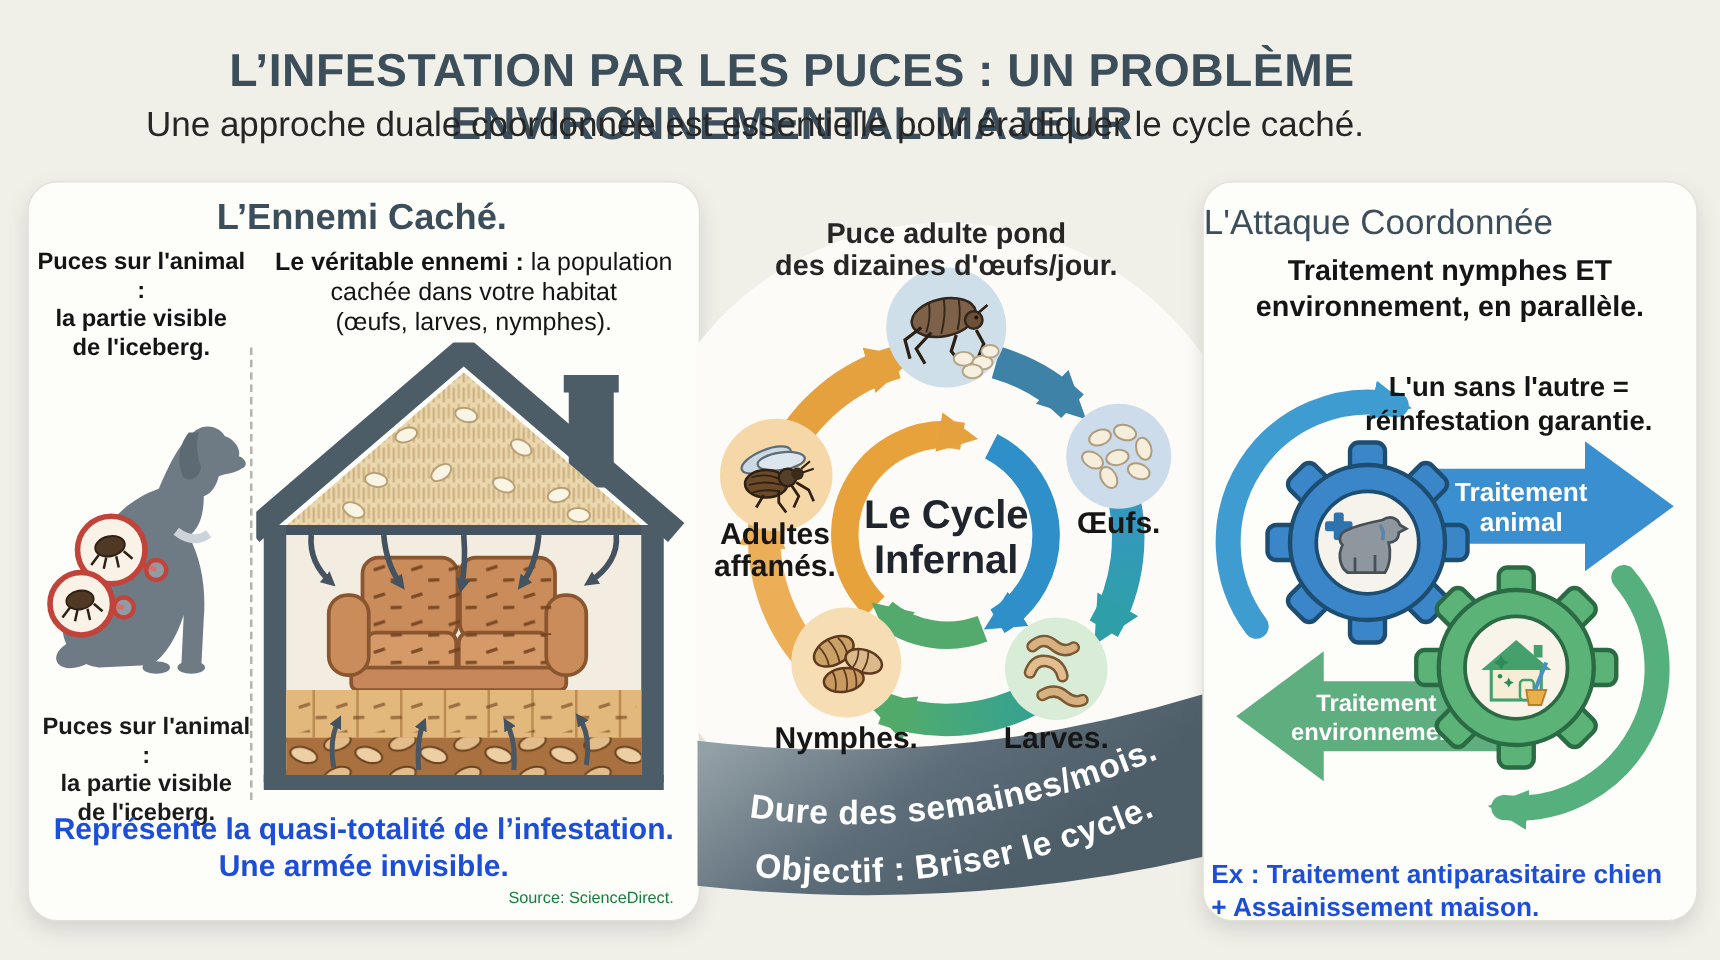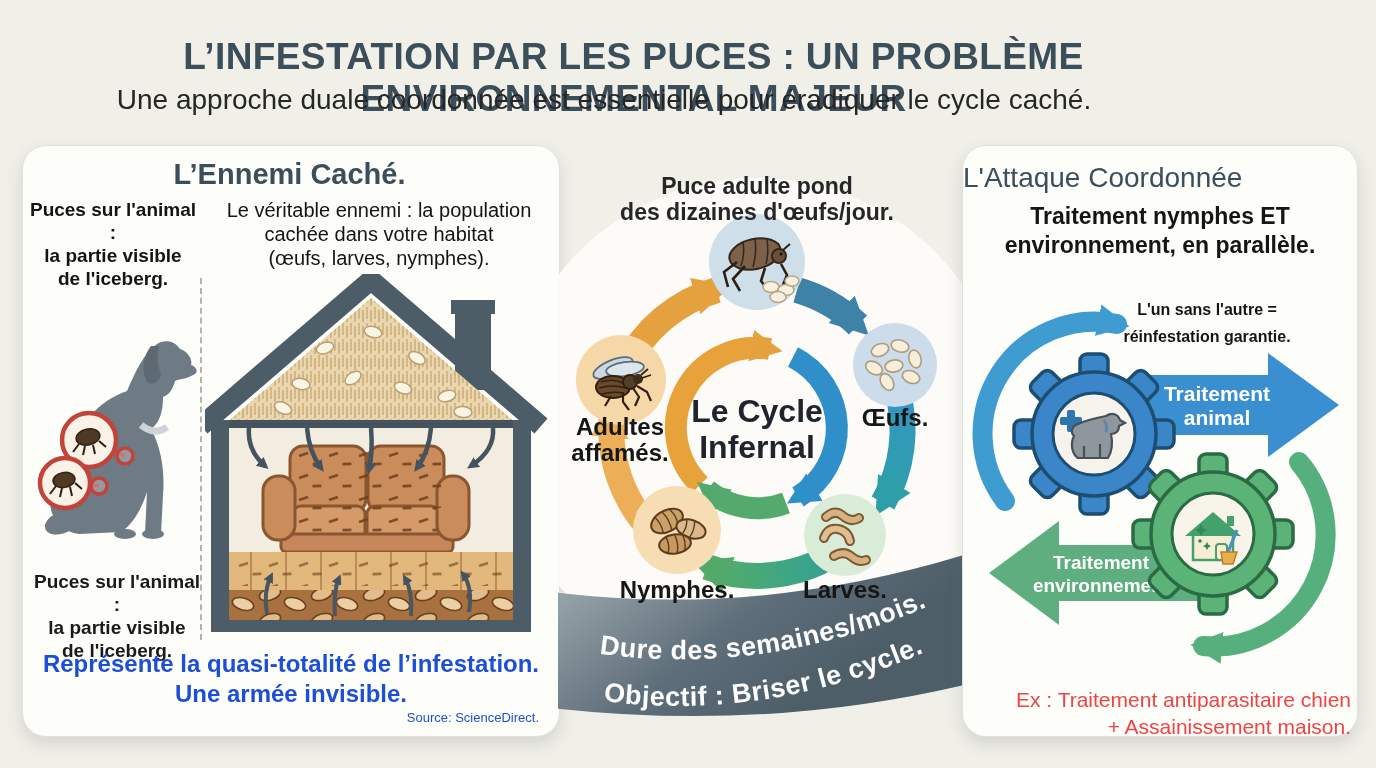--- a/index.html
+++ b/index.html
@@ -9,29 +9,29 @@
   .page-title{left:0;top:36px;width:1267px;font-size:37px;font-weight:700;color:#3d4e5b;
               letter-spacing:.4px;text-align:center;}
   .page-subtitle{left:0;top:84px;width:1208px;font-size:28px;font-weight:400;color:#262626;text-align:center;}
   .panel{position:absolute;top:145px;height:590px;background:#fdfdfa;border:1px solid #e3e1d7;
          border-radius:24px;box-shadow:0 7px 16px rgba(90,95,100,.18);}
   .panel-left{left:22px;width:536px;}
   .panel-right{left:962px;width:394px;}
   .lp-title{left:0;top:12px;width:533px;font-size:29px;font-weight:700;color:#3d4e5b;text-align:center;}
   .lp-col1{left:6px;top:52px;width:168px;font-size:19px;line-height:23px;font-weight:700;color:#141414;text-align:center;}
   .lp-col2{left:182px;top:52px;width:348px;font-size:20px;line-height:24px;color:#141414;text-align:center;}
-  .lp-col2 b{font-weight:400;margin-top:31px;}
+  .lp-col2 b{font-weight:700;margin-top:31px;}
   .divider{left:177px;top:132px;height:362px;width:0;border-left:2px dashed #b4b4ac;}
   .dog-caption{left:8px;top:424px;width:172px;font-size:19px;line-height:23px;font-weight:700;color:#1a1a1a;text-align:center;}
   .lp-footer{left:0;top:503px;width:536px;font-size:24px;line-height:30px;font-weight:700;color:#1d4ed8;text-align:center;}
-  .lp-source{right:20px;top:564px;font-size:13px;color:#1d4ed8;}
+  .lp-source{right:20px;top:564px;font-size:13px;color:#15803d;}
   .rp-title{left:0;top:16px;width:394px;font-size:28px;font-weight:400;color:#3d4e5b;text-align:left;}
   .rp-heading{left:10px;top:56px;width:374px;font-size:23px;line-height:29px;font-weight:700;color:#151515;text-align:center;}
-  .rp-warning{left:104px;top:150px;width:280px;font-size:16px;line-height:27px;font-weight:700;color:#151515;text-align:center;z-index:3;}
-  .rp-footer{left:6px;top:540px;width:382px;font-size:21px;line-height:27px;font-weight:400;color:#ef4444;text-align:right;}
+  .rp-warning{left:104px;top:150px;width:280px;font-size:22px;line-height:27px;font-weight:700;color:#151515;text-align:center;z-index:3;}
+  .rp-footer{left:6px;top:540px;width:382px;font-size:21px;line-height:27px;font-weight:700;color:#1d4ed8;text-align:left;}
   svg{display:block;}
   svg text{font-family:"Liberation Sans",sans-serif;}
 </style>
 </head>
 <body>
 
 <div class="stage">
 
   <div class="abs page-title">L’INFESTATION PAR LES PUCES : UN PROBLÈME ENVIRONNEMENTAL MAJEUR</div>
   <div class="abs page-subtitle">Une approche duale coordonnée est essentielle pour éradiquer le cycle caché.</div>

